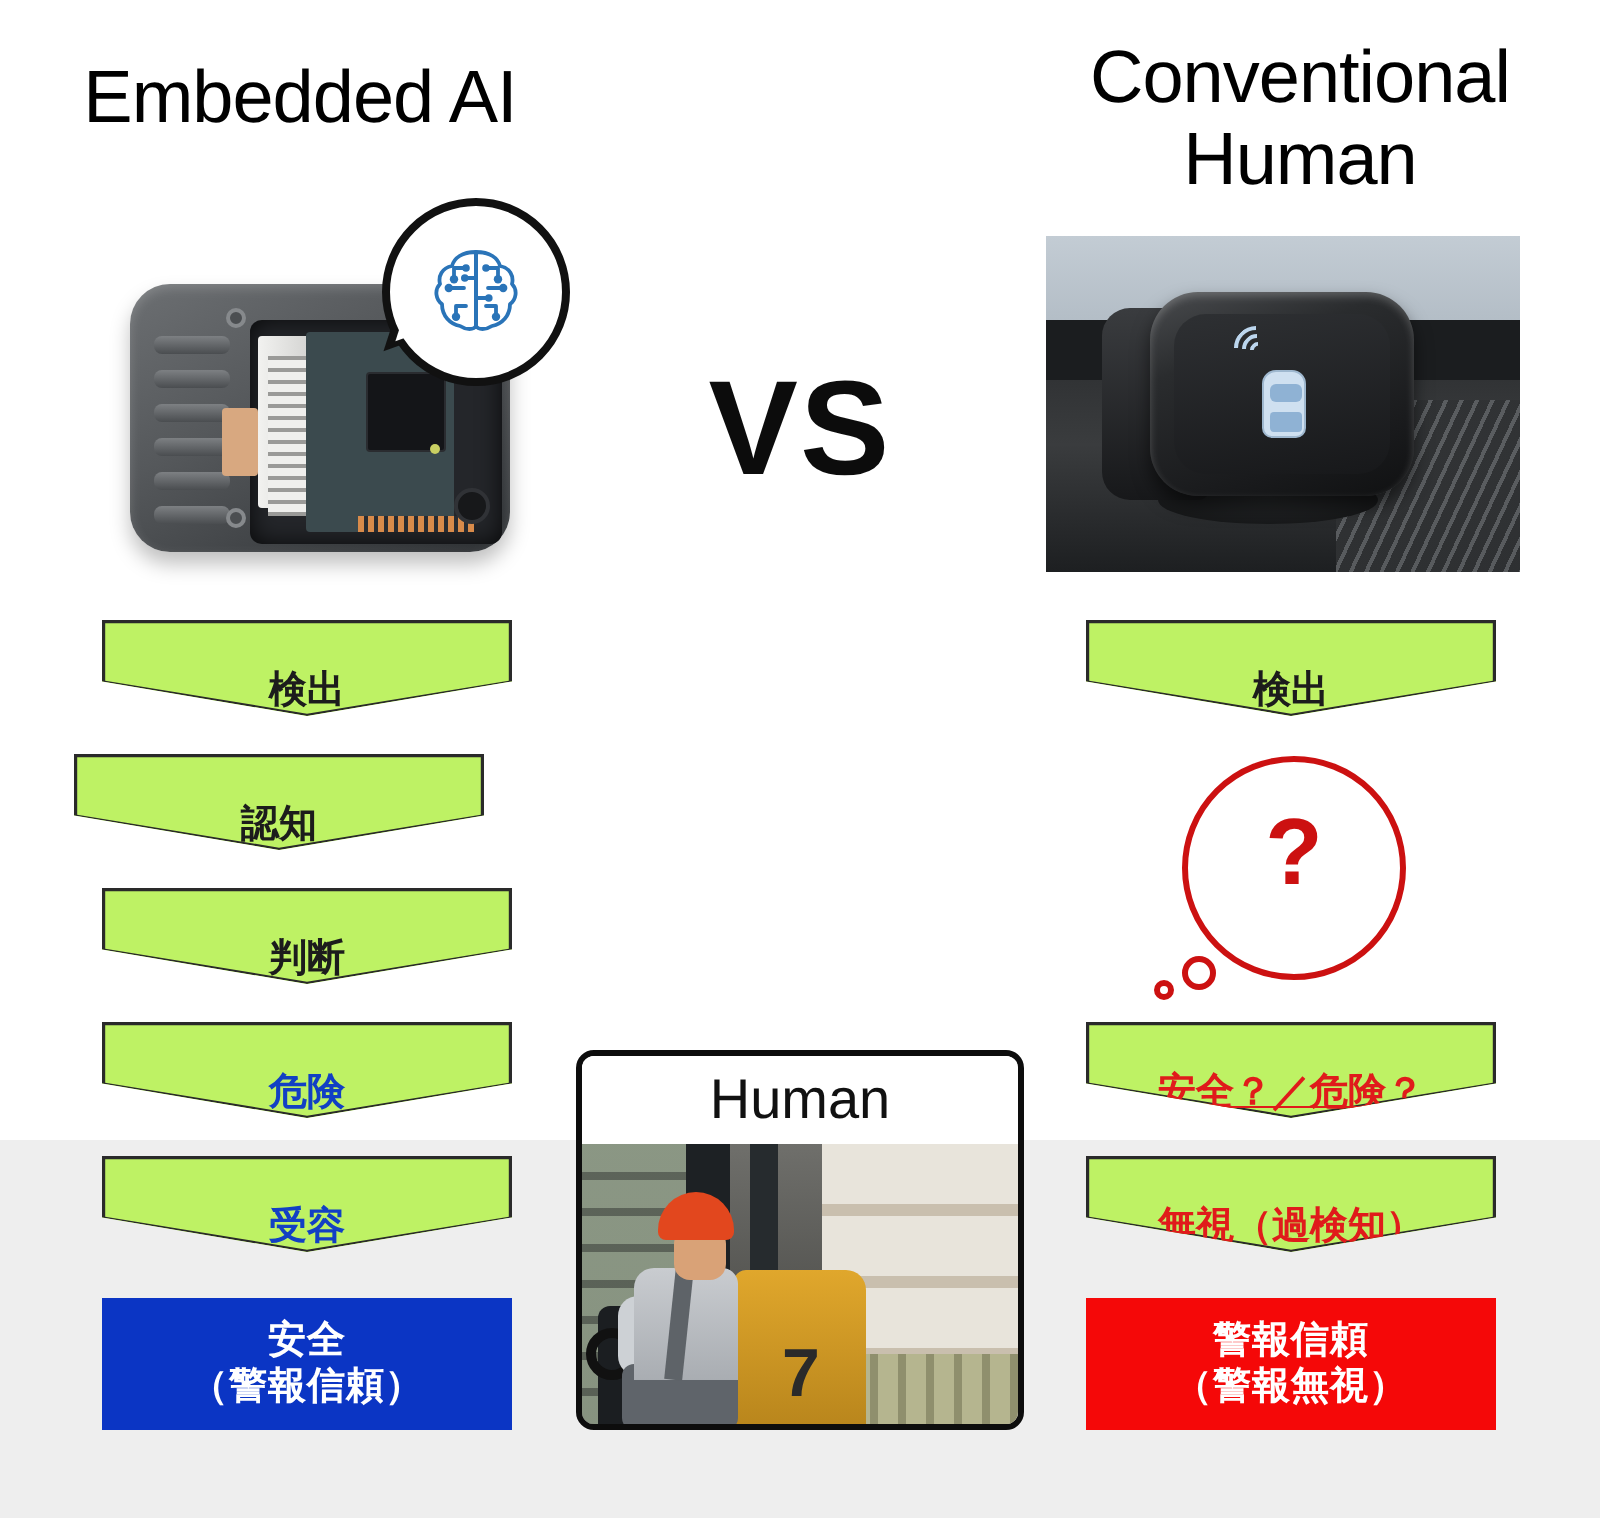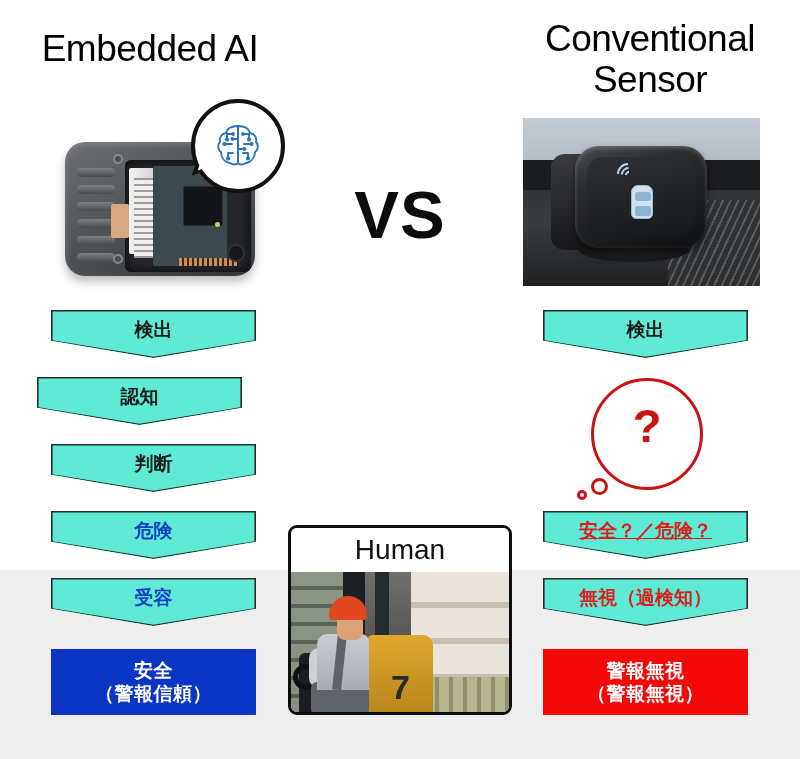--- a/index.html
+++ b/index.html
@@ -124,23 +124,23 @@
   .car-glyph { position:absolute; left: 44px; top: 28px; width: 22px; height: 34px;
     background:#cfe0f0; border-radius: 7px 7px 5px 5px; border:1px solid #9fb8cf;}
   .car-glyph::before { content:""; position:absolute; left:3px; top:6px; width:16px; height:9px; background:#8fb2d4; border-radius:3px;}
   .car-glyph::after { content:""; position:absolute; left:3px; top:20px; width:16px; height:10px; background:#8fb2d4; border-radius:2px;}
   .wave { position:absolute; border:2px solid #bcd6ee; border-radius:50%;
       border-color:#bcd6ee transparent transparent transparent; transform: rotate(-45deg);}
 
   
   .chevron {
     position: absolute; width: 205px; height: 48px;
-    background: #5eead4;
+    background: #bef264;
     clip-path: polygon(0 0, 100% 0, 100% 64%, 50% 100%, 0 64%);
-    display: flex; align-items: flex-start; justify-content: center;
+    display: flex; align-items: flex-end; justify-content: center;
   }
   .chevron .edge {
     position:absolute; inset:0;
     background: #2a2a2a;
     clip-path: polygon(0 0, 100% 0, 100% 64%, 50% 100%, 0 64%,
                        0 0, 1.6px 1.6px, 1.6px 63.2%, 50% 97.6%, 203.4px 63.2%, 203.4px 1.6px, 1.6px 1.6px);
   }
   .chevron .txt {
     position: relative; z-index: 2; margin-top: 7px;
     font-size: 19px; font-weight: 700; color: #1c1c1c; white-space: nowrap;
@@ -213,21 +213,21 @@
   .steer { position:absolute; left: 2px; top: 92px; width: 26px; height: 26px; border:5px solid #111; border-radius: 50%;}
 </style>
 </head>
 <body>
 
 <div id="stage">
 
   <div class="gray-band"></div>
 
   <div class="col-title" id="title-left">Embedded AI</div>
-  <div class="col-title" id="title-right">Conventional Sensor</div>
+  <div class="col-title" id="title-right">Conventional Human</div>
   <div id="vs-label">VS</div>
 
   <div id="device-photo">
     <div class="dev-body">
       <div class="dev-fins">
           <i></i>
           <i></i>
           <i></i>
           <i></i>
           <i></i>
@@ -338,21 +338,21 @@
 
   <div class="chevron red" style="left:543px; top:511px;">
     <div class="edge"></div>
       <div class="txt" style="color: rgb(224, 27, 27); text-decoration: underline;">安全？／危険？</div>
   </div>
   <div class="chevron red" style="left:543px; top:578px;">
     <div class="edge"></div>
       <div class="txt" style="color: rgb(224, 27, 27);">無視（過検知）</div>
   </div>
   <div class="result-box" id="result-right" style="background: rgb(245, 8, 8); color: rgb(255, 255, 255);">
-    <span class="l1">警報無視</span>
+    <span class="l1">警報信頼</span>
     <span class="l2">（警報無視）</span>
   </div>
 
   <div id="human-panel">
     <div id="human-label">Human</div>
     <div id="human-photo">
       <div class="wh-shelf"></div>
       <div class="wh-pallet"></div>
       <div class="wh-pallet2"></div>
       <div class="fork-mast"></div>

